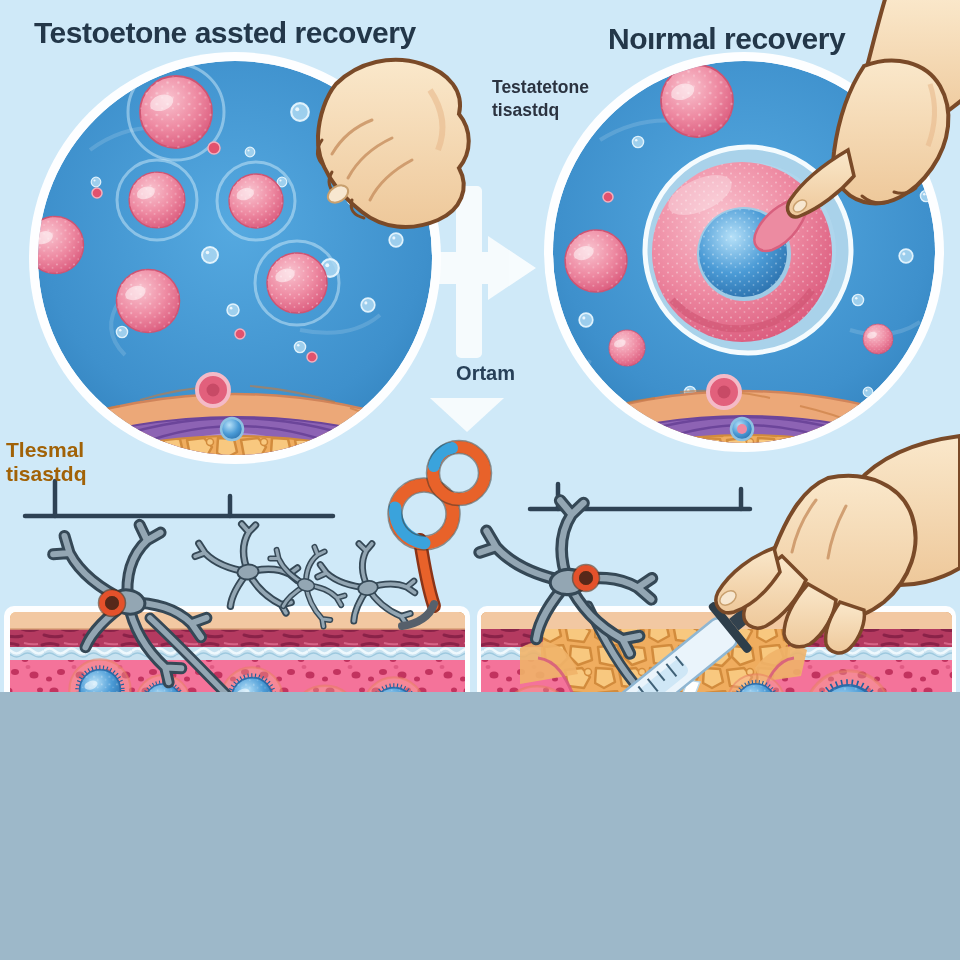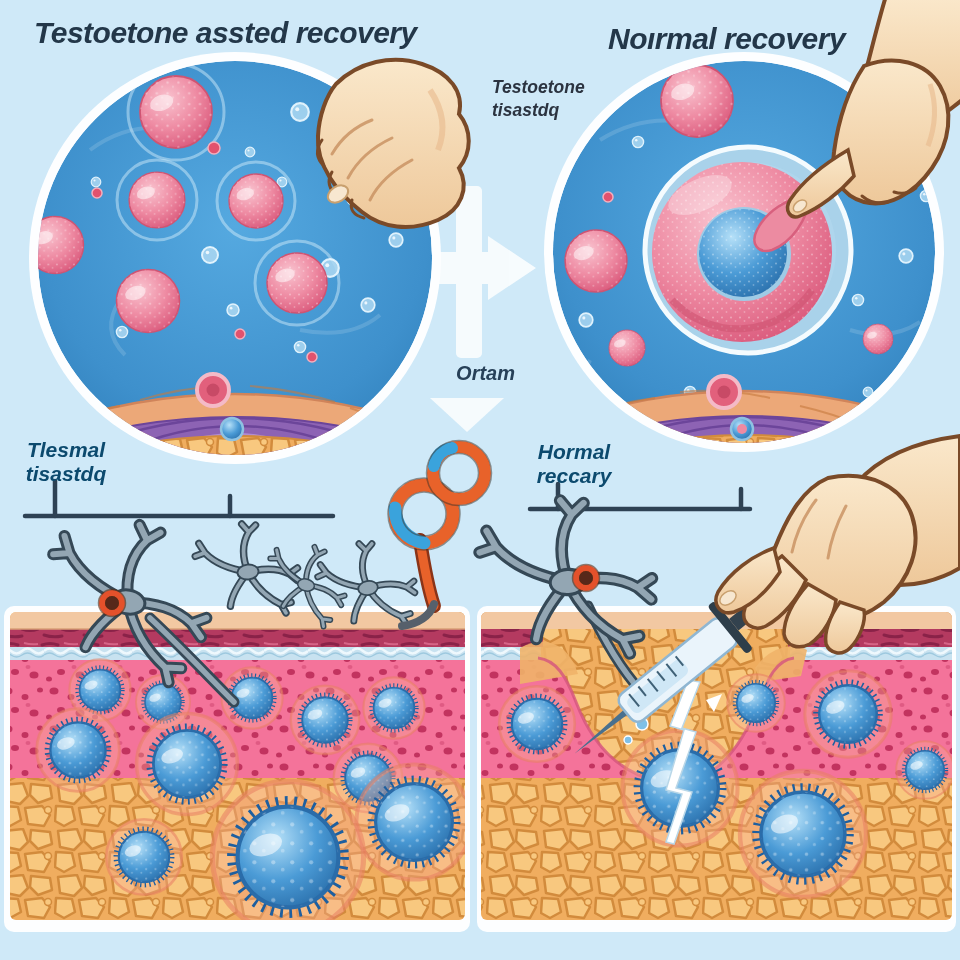--- a/index.html
+++ b/index.html
@@ -1,52 +1,48 @@
 <!DOCTYPE html>
 <html><head>
 <meta charset="utf-8">
 <style>
   html,body{margin:0;padding:0;background:#9db8c9;}
-  .canvas{position:relative;width:960px;height:960px;background:#cfe9f8;overflow:hidden;
-          font-family:"Liberation Sans",sans-serif;font-style:italic;}
+  .canvas{position:relative;width:960px;height:692px;background:#cfe9f8;overflow:hidden;
+          font-family:"Liberation Sans",sans-serif;}
   .canvas svg.art{position:absolute;left:0;top:0;z-index:1;}
   .txt{position:absolute;z-index:2;font-weight:bold;}
   .title{font-size:30px;color:#233749;letter-spacing:-0.5px;}
   #titleL{left:34px;top:16px;}
   #titleR{left:608px;top:22px;}
   .note{left:492px;top:76px;font-size:17.5px;line-height:1.3;color:#2b3340;}
   .flowlab{left:425px;top:362px;width:90px;text-align:right;font-size:20px;color:#274058;}
-  .seclab{font-size:21px;line-height:1.15;color:#0c4a6e;text-align:center;}
+  .seclab{font-size:21px;line-height:1.15;color:#a16207;}
   #secL{left:6px;top:438px;width:120px;}
   #secR{left:518px;top:440px;width:112px;}
 </style>
 </head>
 <body>
 
 <div class="canvas">
 
   <div class="txt title" id="titleL">Testoetone assted recovery</div>
   <div class="txt title" id="titleR">Noırmal recovery</div>
 
   <div class="txt note">
-    <div>Testoetone</div>
+    <div>Testatetone</div>
     <div>tisastdq</div>
   </div>
 
   <div class="txt flowlab">Ortam</div>
 
   <div class="txt seclab" id="secL">
     <div>Tlesmal</div>
     <div>tisastdq</div>
   </div>
 
-  <div class="txt seclab" id="secR">
-    <div>Hormal</div>
-    <div>reccary</div>
-  </div>
 
   <svg class="art" width="960" height="960" viewBox="0 0 960 960">
     <defs>
       <radialGradient id="pinkG" cx="38%" cy="32%" r="75%">
         <stop offset="0%" stop-color="#f9c3cf"></stop>
           <stop offset="55%" stop-color="#ee8aa2"></stop>
           <stop offset="100%" stop-color="#d9577a"></stop>
       </radialGradient>
       <radialGradient id="blueG" cx="38%" cy="32%" r="75%">
         <stop offset="0%" stop-color="#b5e0f8"></stop>

